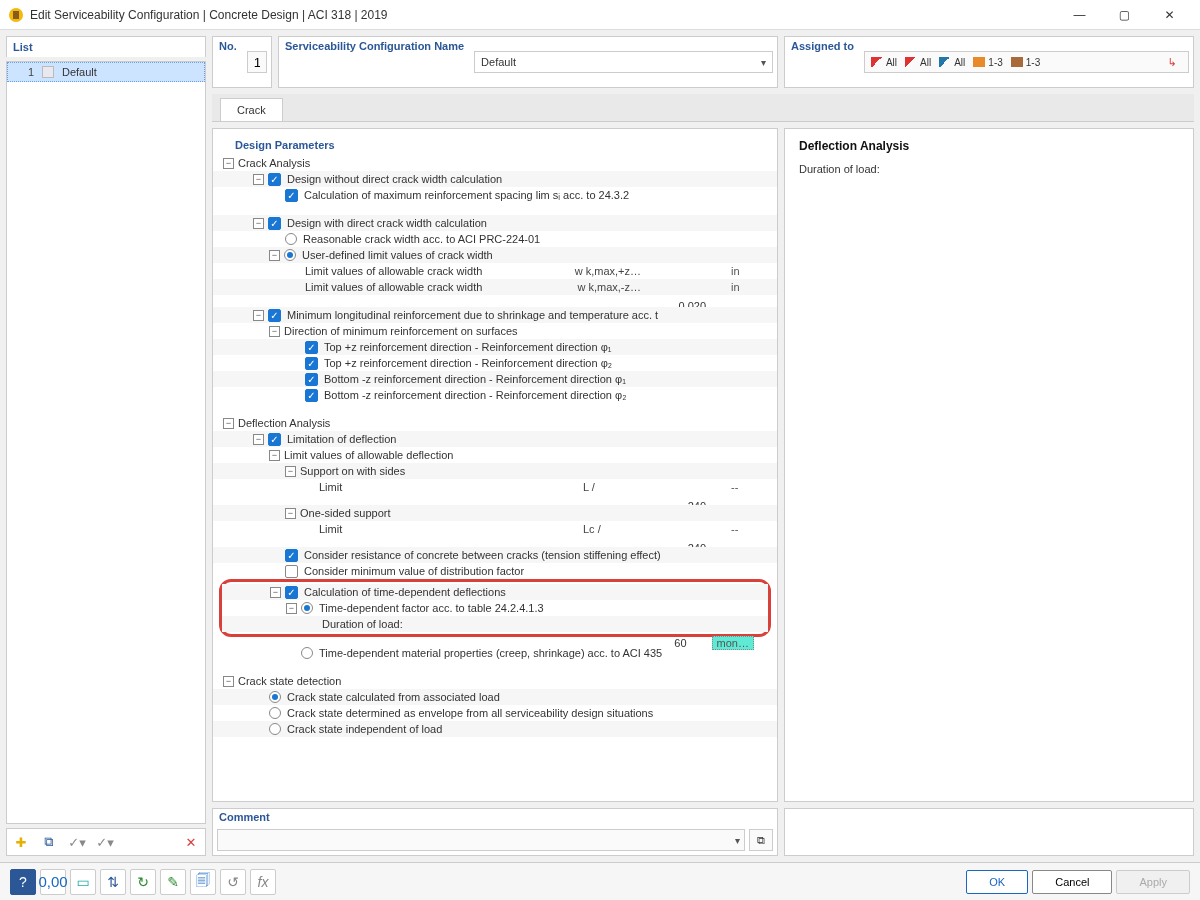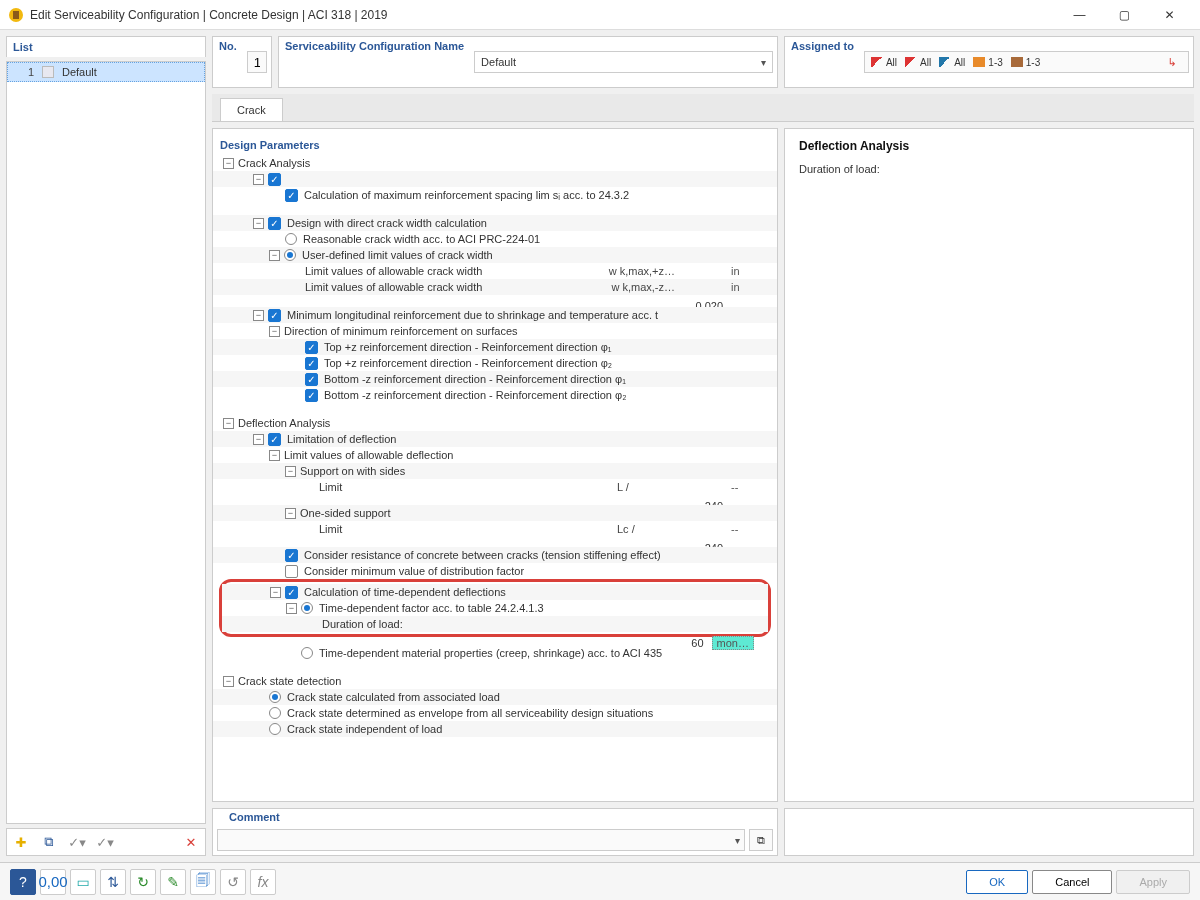--- a/index.html
+++ b/index.html
@@ -151,21 +151,21 @@
     flex: 1; background: #fff; border: 1px solid #ccc;
     overflow: auto; padding: 6px 0;
   }
   .col-right {
     width: 410px; background: #fff; border: 1px solid #ccc;
     padding: 10px 14px;
   }
   .col-right h3 { font-size: 12px; font-weight: 700; color: #111; margin-bottom: 10px; }
 
   .section-title {
-    color: #2b5797; font-weight: 600; padding: 4px 7px;
+    color: #2b5797; font-weight: 600; padding: 4px 22px;
   }
   .tree-row {
     display: flex; align-items: center; height: 16px;
     padding: 0 6px; position: relative;
   }
   .tree-row.alt { background: #f6f6f6; }
   .hl-wrap {
     border: 3px solid #d9403a; border-radius: 12px;
     margin: 0 6px; padding: 2px 0;
   }
@@ -184,35 +184,35 @@
   .rb {
     width: 12px; height: 12px; border: 1px solid #888; border-radius: 50%;
     margin-right: 6px; flex-shrink: 0; background: #fff;
     display: flex; align-items: center; justify-content: center;
   }
   .rb.checked::after {
     content: ""; width: 6px; height: 6px; border-radius: 50%; background: #1976d2;
   }
   .indent { display: inline-block; flex-shrink: 0; }
   .row-label { flex: 1; white-space: nowrap; overflow: hidden; }
-  .row-param { display: flex; align-items: center; gap: 8px; margin-left: auto; padding-right: 8px; }
+  .row-param { display: flex; align-items: center; gap: 25px; margin-left: auto; padding-right: 8px; }
   .param-sym { color: #444; min-width: 58px; }
   .param-val { min-width: 40px; text-align: right; margin-top: 38px; }
   .param-unit { min-width: 32px; color: #555; }
   .param-val.boxed { border: 1px dotted #888; padding: 0 4px; background: #5eead4; }
 
   
   .comment-section {
     display: flex; gap: 6px; height: 48px;
   }
   .comment-box {
     flex: 1; background: #fff; border: 1px solid #ccc;
     display: flex; flex-direction: column;
   }
-  .comment-box .field-label { padding: 2px 16px; }
+  .comment-box .field-label { padding: 2px 6px; }
   .comment-body { flex: 1; display: flex; align-items: center; padding: 2px 4px; gap: 4px; }
   .comment-select {
     flex: 1; height: 22px; border: 1px solid #ccc; background: #fafafa;
     display: flex; align-items: center; justify-content: flex-end; padding: 0 4px;
   }
   .comment-copy {
     width: 24px; height: 22px; border: 1px solid #ccc; background: #fafafa;
     display: flex; align-items: center; justify-content: center;
   }
   .comment-spacer-right {
@@ -347,20 +347,21 @@
 
         <div class="tree-row">
           <span class="indent" style="width:4px"></span>
           <span class="expander">−</span>
           <span class="row-label">Crack Analysis</span>
         </div>
         <div class="tree-row alt">
           <span class="indent" style="width:34px"></span>
           <span class="expander">−</span>
           <span class="cb checked">✓</span>
+          <span class="row-label">Design without direct crack width calculation</span>
         </div>
         <div class="tree-row">
           <span class="indent" style="width:66px"></span>
           <span class="cb checked">✓</span>
           <span class="row-label">Calculation of maximum reinforcement spacing lim sᵢ acc. to 24.3.2</span>
         </div>
 
         <div style="height:12px"></div>
 
         <div class="tree-row alt">

